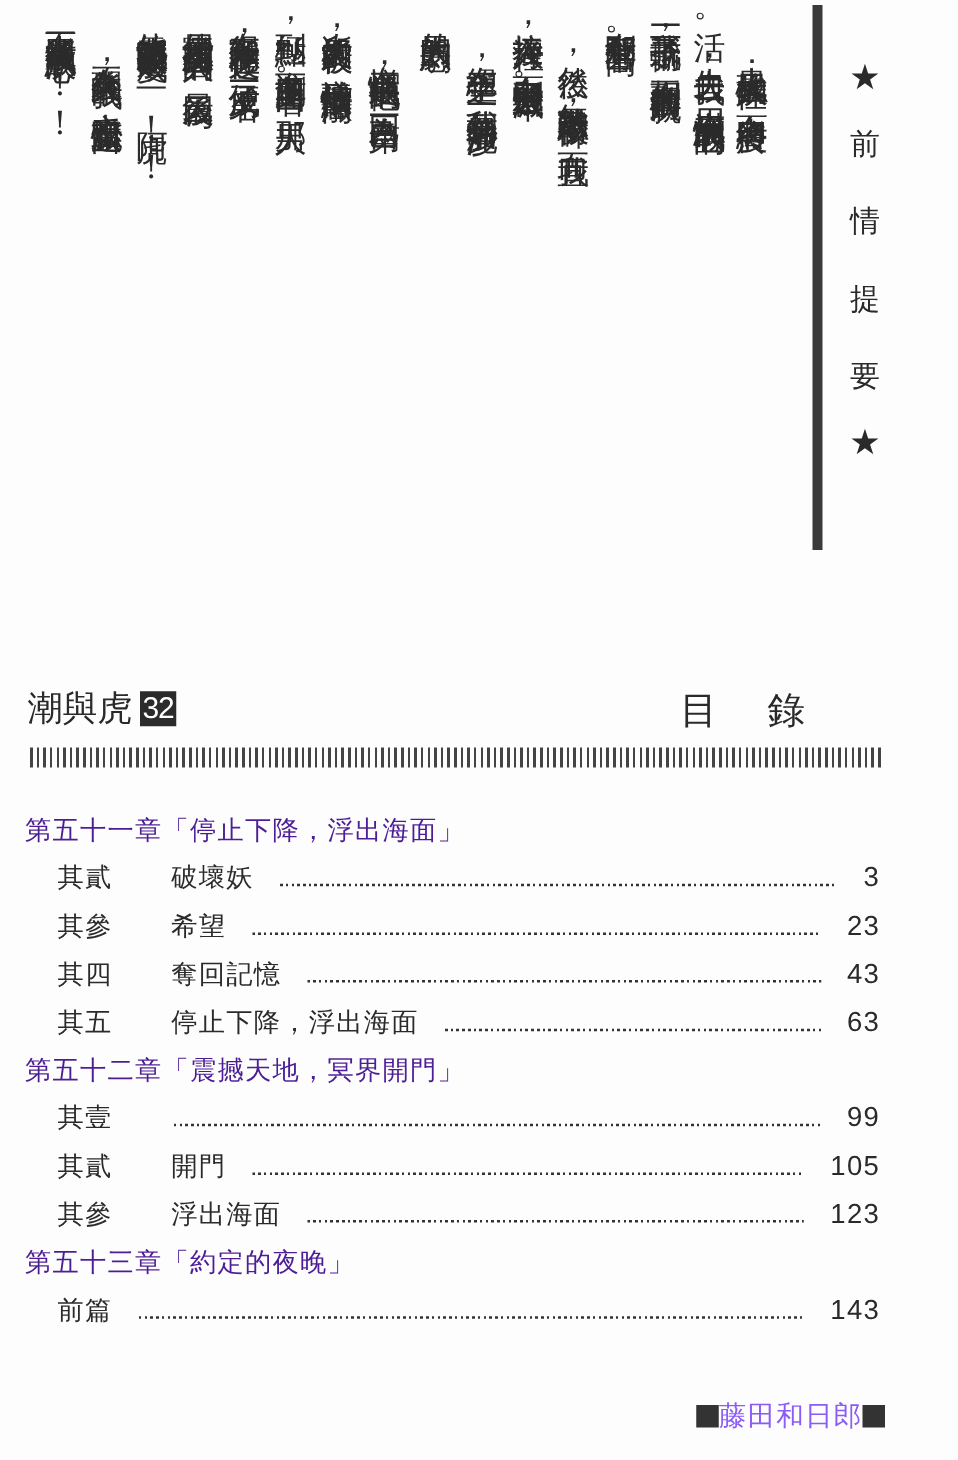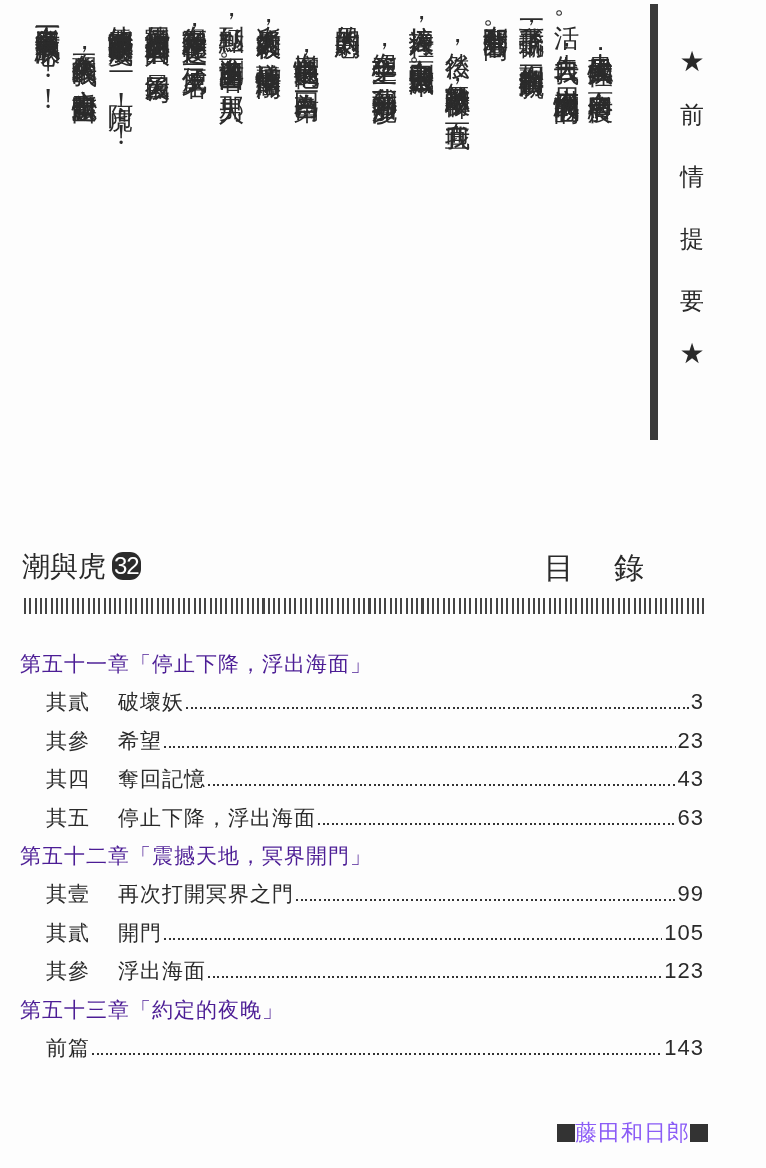--- a/index.html
+++ b/index.html
@@ -23,30 +23,30 @@
     position: absolute; left: 672px; top: 40px; width: 40px; display: flex; flex-direction: column; align-items: center;
     font-size: 24px; color: #2a2a2a;
   }
   .side-title .star { font-size: 28px; line-height: 44px; }
   .side-title .ch { line-height: 62px; font-family: "DejaVu Sans", sans-serif; }
 
   .toc-header { position: absolute; left: 22px; top: 548px; width: 690px; height: 40px; }
   .series-title { position: absolute; left: 0; top: 0; font-size: 28px; color: #2a2a2a; letter-spacing: 0px; }
   .volume-badge {
     display: inline-block; background: #2b2b2b; color: #fff; font-size: 24px; line-height: 28px;
-    padding: 0 2px; margin-left: 6px; vertical-align: 2px; font-family: "Liberation Sans", sans-serif; letter-spacing: -1px; border-radius: 11px;
+    padding: 0 2px; margin-left: 6px; vertical-align: 2px; font-family: "Liberation Sans", sans-serif; letter-spacing: -1px;
   }
   .toc-title { position: absolute; right: 28px; top: 0; font-size: 30px; letter-spacing: 40px; color: #2a2a2a; margin-left: 32px; }
   .tick-rule {
     position: absolute; left: 24px; top: 598px; width: 684px; height: 16px;
     background: repeating-linear-gradient(90deg, #444 0 2px, transparent 2px 5.3px);
   }
   .toc { position: absolute; left: 20px; top: 648px; width: 684px; }
   .chapter { font-size: 21px; height: 38px; line-height: 32px; color: #4c1d95; letter-spacing: 1px; white-space: nowrap; }
-  .entry { display: flex; align-items: baseline; height: 38.5px; line-height: 32px; padding-left: 26px; font-size: 21px; color: #2a2a2a; }
+  .entry { display: flex; align-items: baseline; height: 38.5px; line-height: 32px; padding-left: 26px; font-size: 21px; color: #2a2a2a; gap: 19px; }
   .entry .part { width: 72px; letter-spacing: 1px; flex: none; }
   .entry .name { flex: none; letter-spacing: 1px; }
   .entry.plain .part { width: auto; }
   .entry .leader {
     flex: 1; margin: 0 2px; height: 2px; align-self: center; margin-top: 6px;
     background: repeating-linear-gradient(90deg, #333 0 2px, transparent 2px 4.6px);
   }
   .entry .page { font-family: "Liberation Sans", sans-serif; font-size: 22px; flex: none; letter-spacing: 1px; }
   .author {
     position: absolute; right: 58px; top: 1118px; font-size: 22px; color: #8b5cf6; display: flex; align-items: center; letter-spacing: 1px;
@@ -116,21 +116,20 @@
   <div class="entry">
     <span class="part">其五</span>
     <span class="name">停止下降，浮出海面</span>
     <span class="leader"></span>
     <span class="page">63</span>
   </div>
 
   <div class="chapter">第五十二章「震撼天地，冥界開門」</div>
   <div class="entry">
     <span class="part">其壹</span>
-    <span class="name">再次打開冥界之門</span>
     <span class="leader"></span>
     <span class="page">99</span>
   </div>
   <div class="entry">
     <span class="part">其貳</span>
     <span class="name">開門</span>
     <span class="leader"></span>
     <span class="page">105</span>
   </div>
   <div class="entry">

